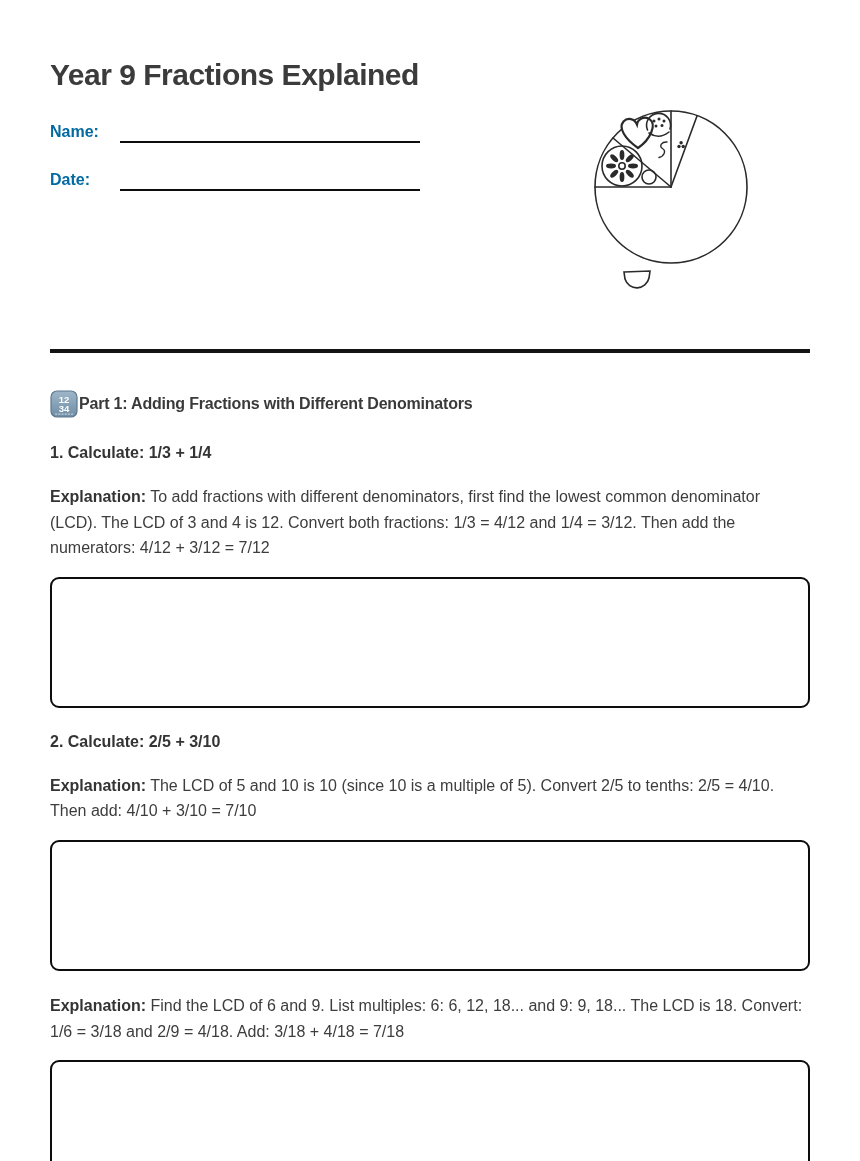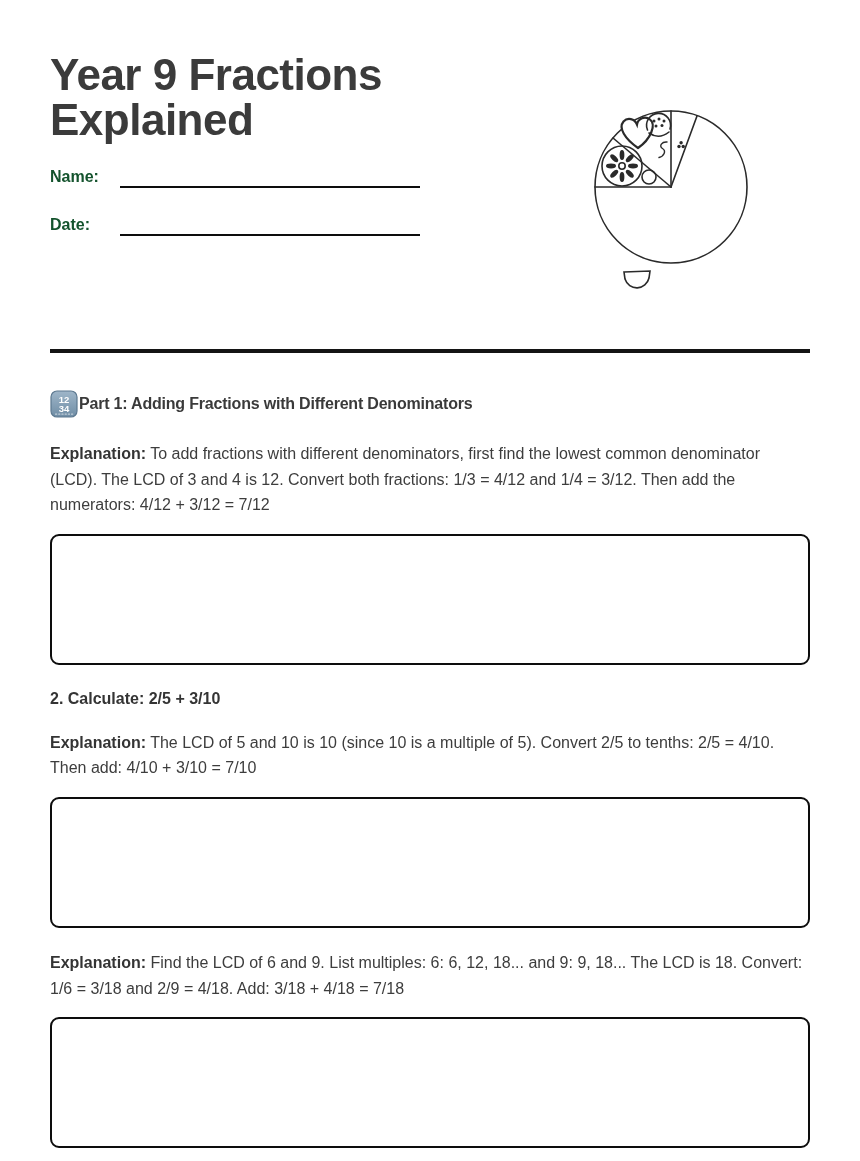--- a/index.html
+++ b/index.html
@@ -14,37 +14,37 @@
   .page {
     position: relative;
     width: 860px; height: 1161px;
     padding: 52px 50px 0 50px;
   }
   
   .header { position: relative; height: 297px; }
   .doc-title {
     margin: 0;
     width: 480px;
-    font-size: 44px;
+    font-size: 30px;
     line-height: 45px;
     font-weight: 700;
     letter-spacing: -0.5px;
     color: #3b3b3b;
   }
   .field-row {
     display: flex;
     align-items: flex-start;
     margin-top: 26px;
     height: 22px;
   }
   .field-label {
     font-size: 16px;
     font-weight: 700;
     width: 70px;
-    color: #14532d;
+    color: #0369a1;
   }
   .write-line {
     width: 300px;
     height: 20px;
     border-bottom: 2px solid #0d0d0d;
   }
   .art {
     position: absolute;
     left: 530px; top: 43px; 
     width: 240px; height: 210px;
@@ -174,20 +174,21 @@
         <rect x="8.2" y="23.4" width="2.2" height="1.4" rx="0.4"></rect>
         <rect x="11.4" y="23.4" width="2.2" height="1.4" rx="0.4"></rect>
         <rect x="14.6" y="23.4" width="2.2" height="1.4" rx="0.4"></rect>
         <rect x="17.8" y="23.4" width="2.2" height="1.4" rx="0.4"></rect>
         <rect x="21" y="23.4" width="2.2" height="1.4" rx="0.4"></rect>
       </g>
     </svg>
     <span class="heading-text">Part 1: Adding Fractions with Different Denominators</span>
   </div>
 
+  <p class="question">1. Calculate: 1/3 + 1/4</p>
   <p class="explanation"><strong>Explanation:</strong> <span>To add fractions with different denominators, first find the lowest common denominator (LCD). The LCD of 3 and 4 is 12. Convert both fractions: 1/3 = 4/12 and 1/4 = 3/12. Then add the numerators: 4/12 + 3/12 = 7/12</span></p>
   <div class="answer-box"></div>
 
   <p class="question">2. Calculate: 2/5 + 3/10</p>
   <p class="explanation"><strong>Explanation:</strong> <span>The LCD of 5 and 10 is 10 (since 10 is a multiple of 5). Convert 2/5 to tenths: 2/5 = 4/10. Then add: 4/10 + 3/10 = 7/10</span></p>
   <div class="answer-box"></div>
 
   <p class="explanation"><strong>Explanation:</strong> <span>Find the LCD of 6 and 9. List multiples: 6: 6, 12, 18... and 9: 9, 18... The LCD is 18. Convert: 1/6 = 3/18 and 2/9 = 4/18. Add: 3/18 + 4/18 = 7/18</span></p>
   <div class="answer-box"></div>
 

